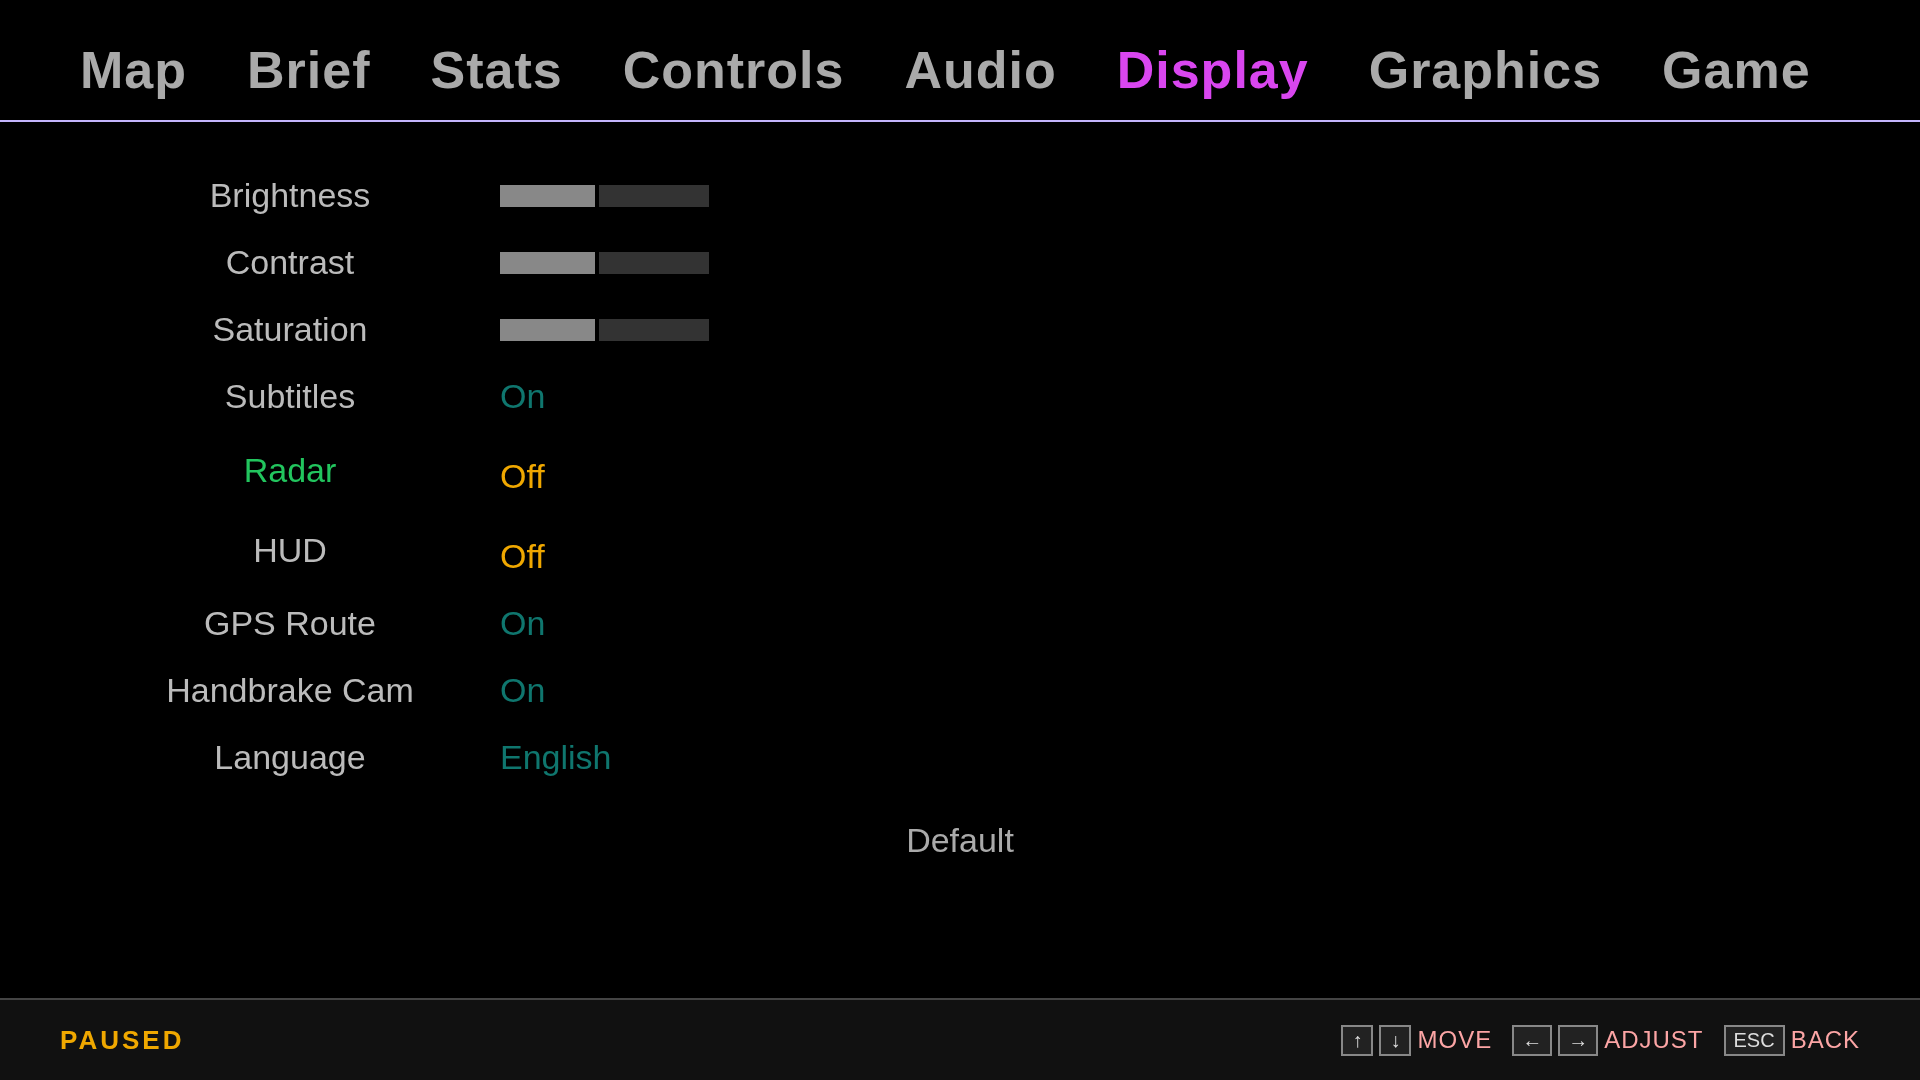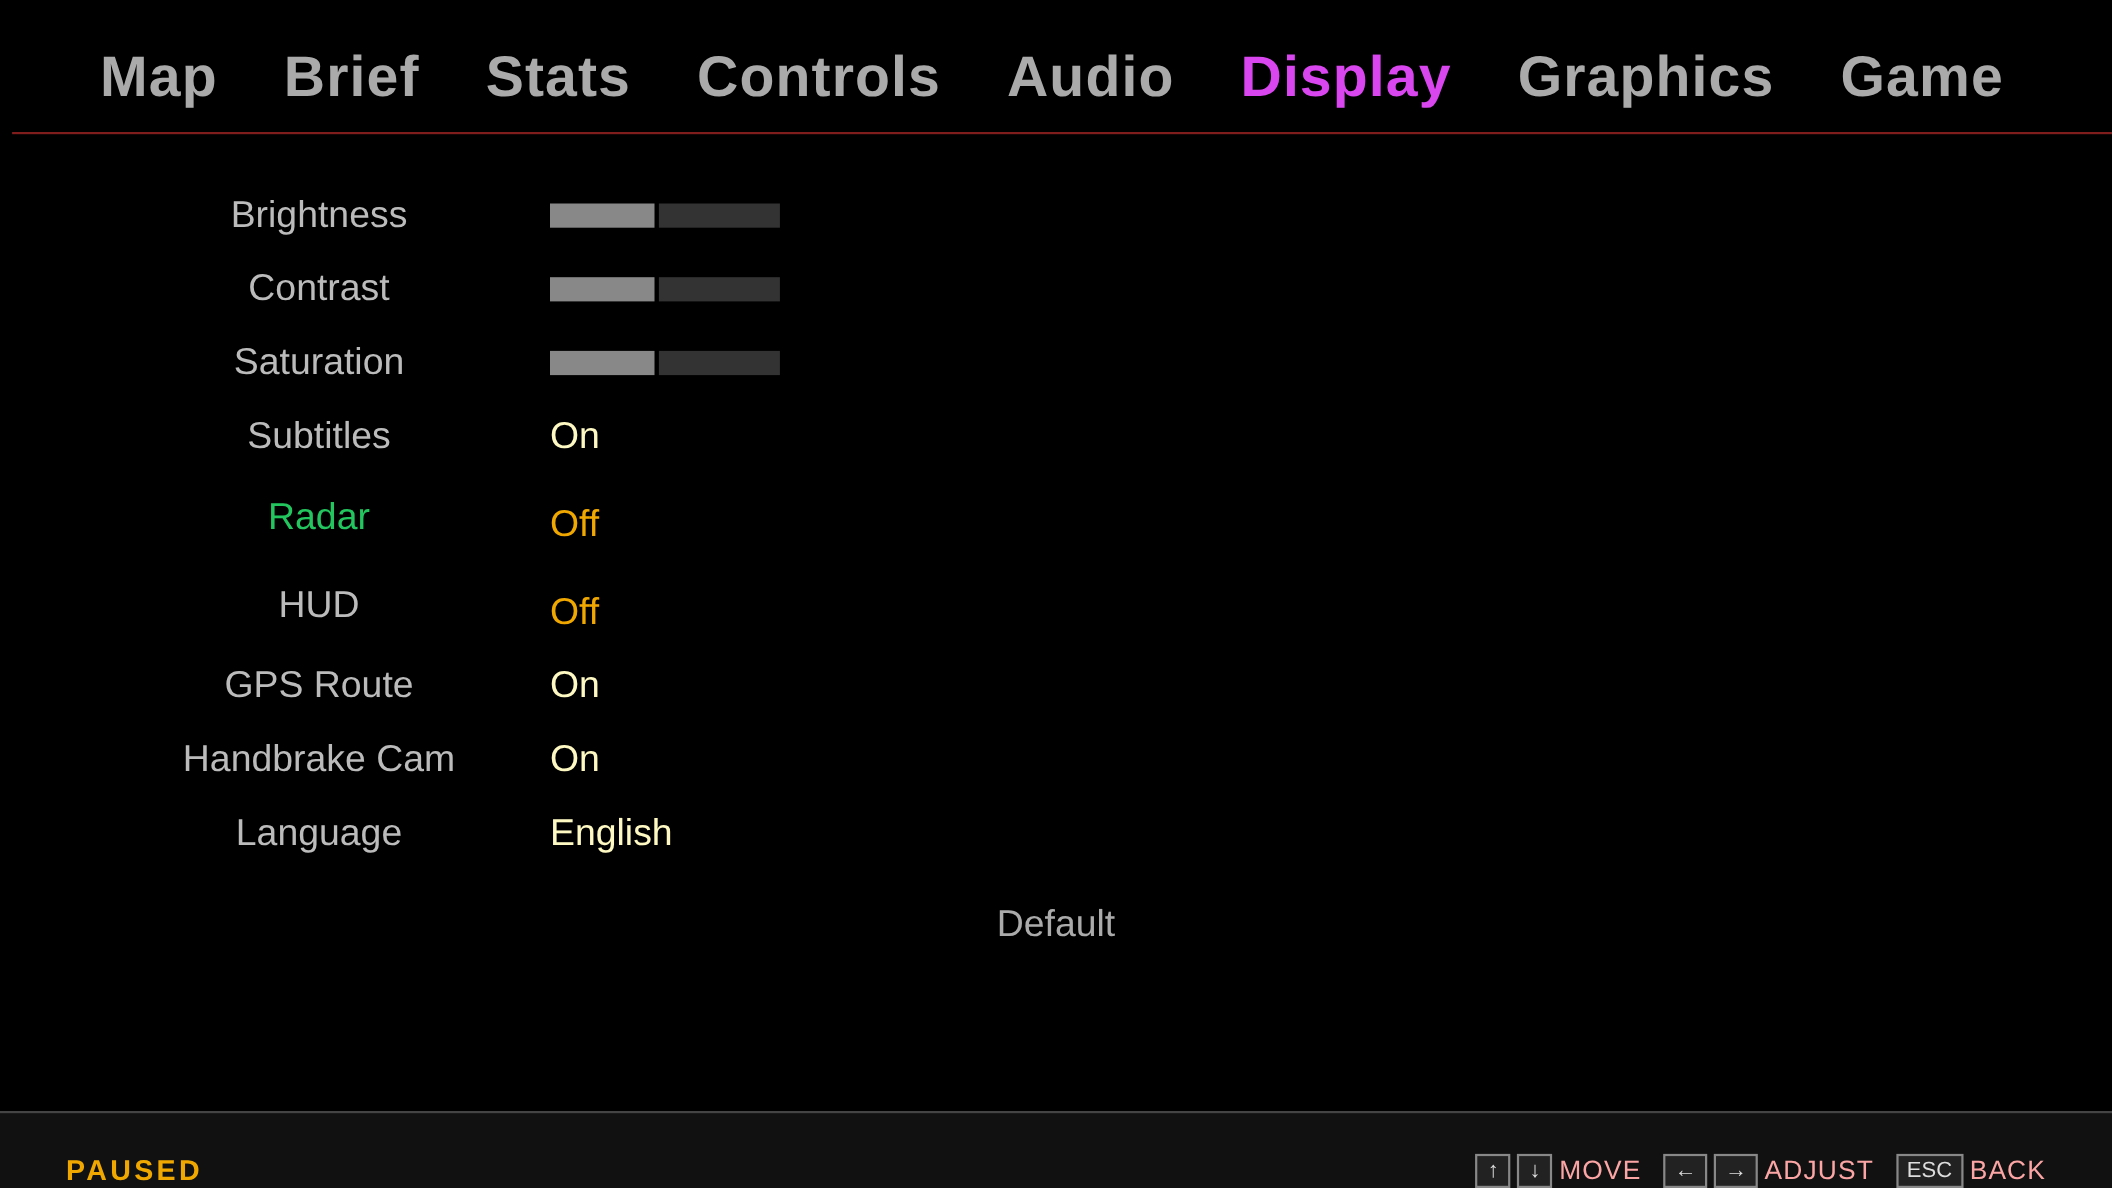--- a/index.html
+++ b/index.html
@@ -12,22 +12,21 @@
       font-family: 'Arial', sans-serif;
       color: #ccc;
     }
 
     
     .nav-bar {
       display: flex;
       align-items: center;
       padding: 40px 80px 20px 80px;
       gap: 60px;
-      border-bottom: 2px solid #7f1d1d;
-      margin-left: 11px;
+      border-bottom: 2px solid #c4b5fd;
     }
 
     .nav-item {
       font-size: 52px;
       font-weight: bold;
       color: #aaa;
       cursor: pointer;
       letter-spacing: 1px;
     }
 
@@ -52,21 +51,21 @@
       width: 420px;
       color: #bbb;
       font-weight: normal;
     }
 
     .settings-label.active {
       color: #22c55e;
     }
 
     .settings-value {
-      color: #fef9c3;
+      color: #0f766e;
     }
 
     .settings-value.off {
       color: #f0a800;
       margin-top: 13px;
     }
 
     
     .slider-bar {
       display: flex;
@@ -93,25 +92,25 @@
       color: #aaa;
       text-align: center;
     }
 
     
     .bottom-bar {
       position: absolute;
       bottom: 0;
       left: 0;
       right: 0;
-      height: 70px;
+      height: 82px;
       background: #111;
       border-top: 2px solid #444;
       display: flex;
-      align-items: flex-end;
+      align-items: center;
       padding: 0 60px;
       justify-content: space-between;
     }
 
     .paused-label {
       font-size: 26px;
       font-weight: bold;
       color: #f0a800;
       letter-spacing: 3px;
     }

